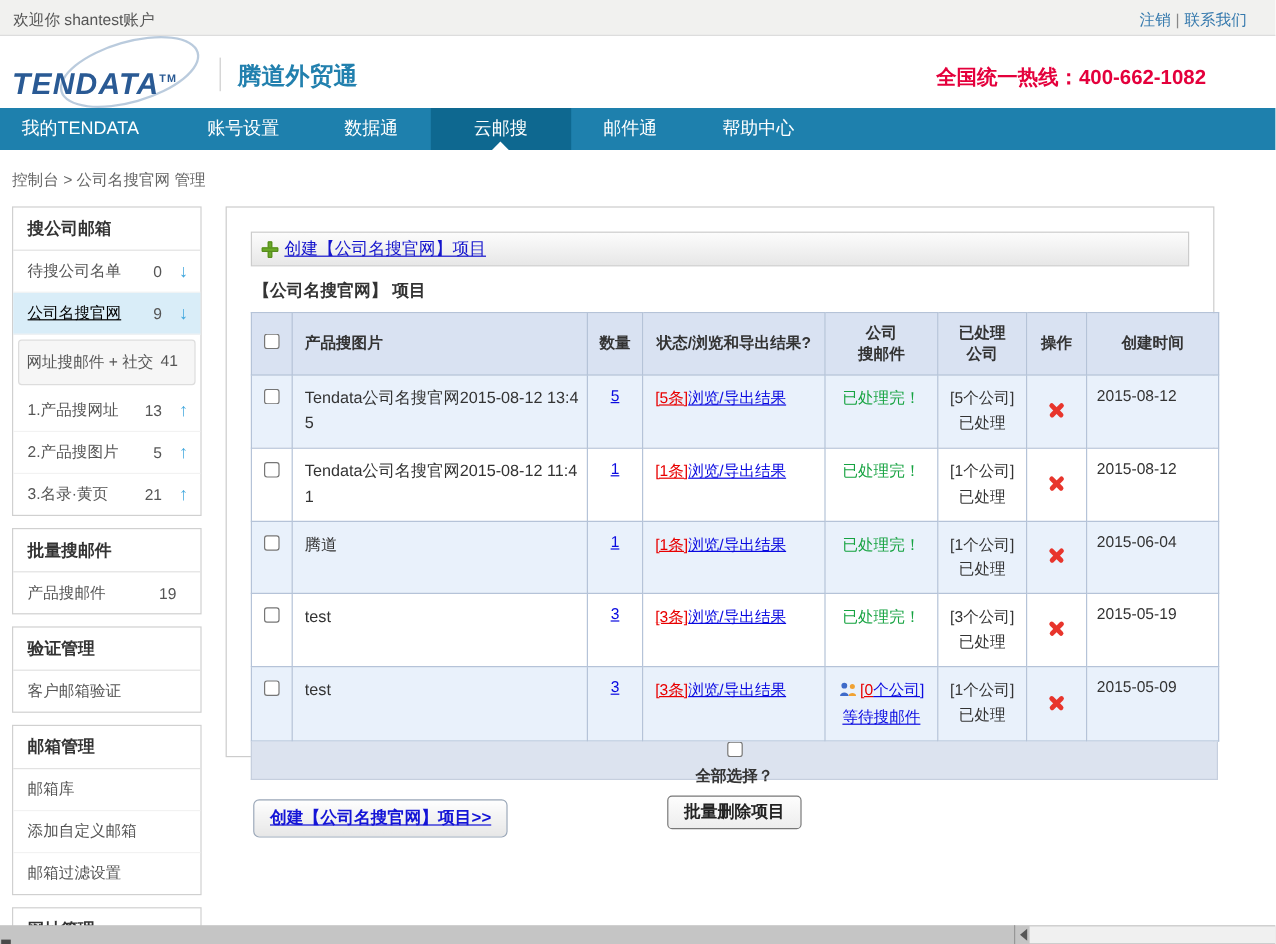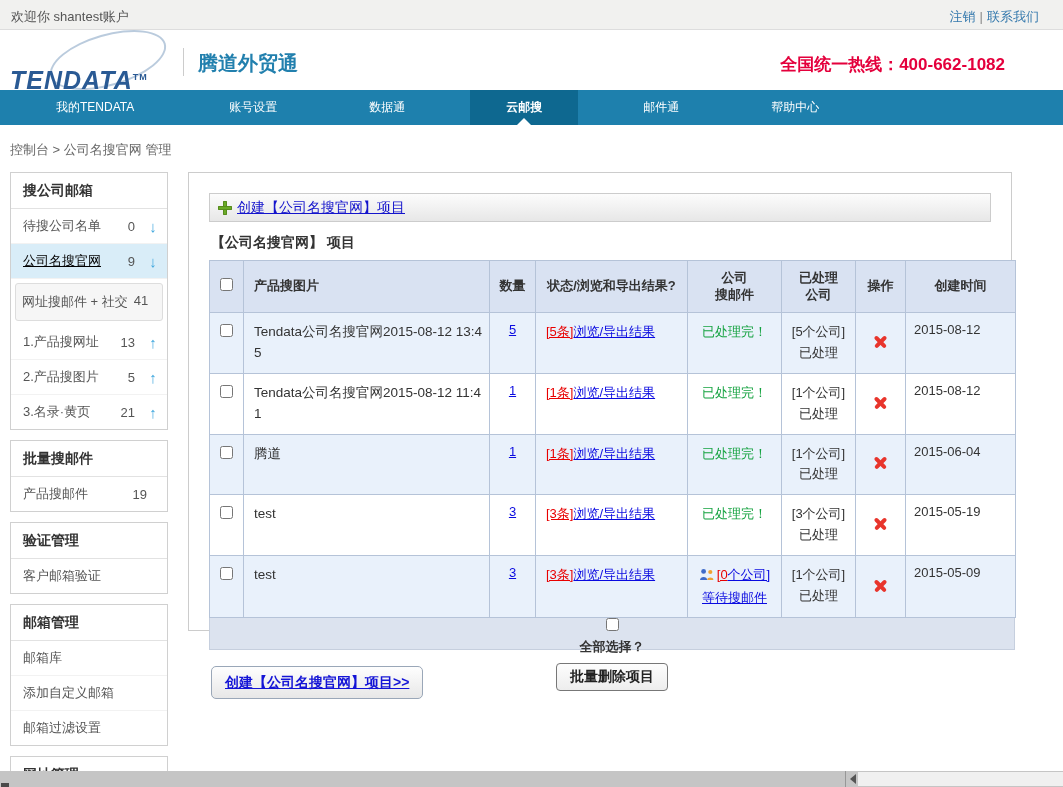--- a/index.html
+++ b/index.html
@@ -16,33 +16,33 @@
   .topbar .welcome { position:absolute; left:11px; top:8px; }
   .topbar .right { position:absolute; right:24px; top:8px; }
   .topbar .right a { color:#3579ad; text-decoration:none; }
   .topbar .sep { color:#888; margin:0 4px; }
 
   
   .brandbar { position:absolute; top:30px; left:0; width:1063px; height:60px; background:#fff; }
   .logo-wrap { position:absolute; left:10px; top:8px; width:165px; height:48px; }
   .logo-ellipse { position:absolute; left:38px; top:-4px; width:120px; height:52px;
                   border:2px solid #a9bed4; border-radius:50%; transform:rotate(-16deg); opacity:.8; }
-  .logo-text { position:absolute; left:0; top:28px; font-style:italic; font-weight:bold;
+  .logo-text { position:absolute; left:0; top:18px; font-style:italic; font-weight:bold;
                font-size:25px; letter-spacing:1px; color:#2a5a94; }
   .logo-tm { font-size:9px; vertical-align:super; font-style:normal; }
   .brand-divider { position:absolute; left:183px; top:18px; width:1px; height:28px; background:#ccc; }
   .product-name { position:absolute; left:198px; top:20px; font-size:20px; font-weight:bold; color:#2280ae;text-align:right; }
   .hotline { position:absolute; right:58px; top:23px; font-size:17px; font-weight:bold; color:#e4003c; }
 
   
   .navbar { position:absolute; top:90px; left:0; width:1063px; height:35px; background:#1e80ad; }
   .navbar ul { list-style:none; display:flex; height:35px; }
-  .nav-item { color:#fff; font-size:12px; line-height:35px; padding:0 27px; position:relative; cursor:pointer;margin-left:38px; }
+  .nav-item { color:#fff; font-size:15px; line-height:35px; padding:0 27px; position:relative; cursor:pointer; }
   .nav-item:first-child { padding-left:18px; padding-right:30px; }
-  .nav-item.active { background:#0e6890; padding:0 36px;font-weight:bold; }
+  .nav-item.active { background:#0e6890; padding:0 36px; }
   .nav-item.active::after { content:""; position:absolute; bottom:0; left:50%; margin-left:-7px;
         border-left:7px solid transparent; border-right:7px solid transparent; border-bottom:7px solid #fff; }
 
   
   .breadcrumb { position:absolute; top:125px; left:0; width:1063px; height:42px;
                 font-size:13px; color:#666; padding:16px 0 0 10px; }
 
   
   .sidebar { position:absolute; left:10px; top:172px; width:158px; }
   .side-box { border:1px solid #d0d0d0; background:#fff; margin-bottom:10px; }

